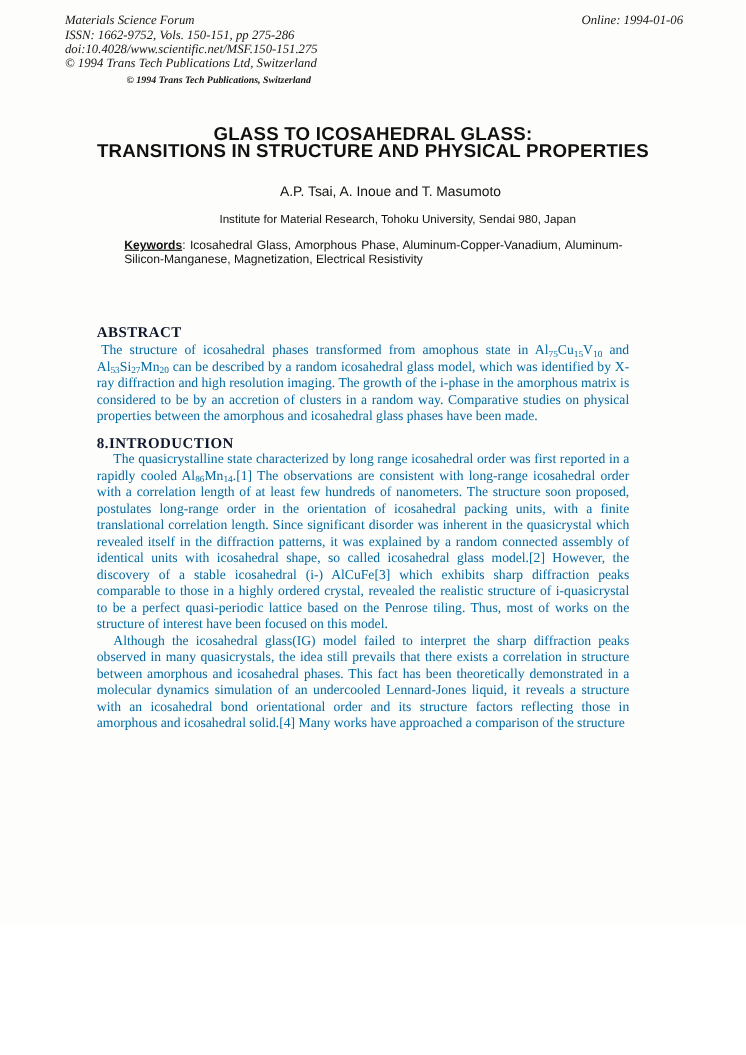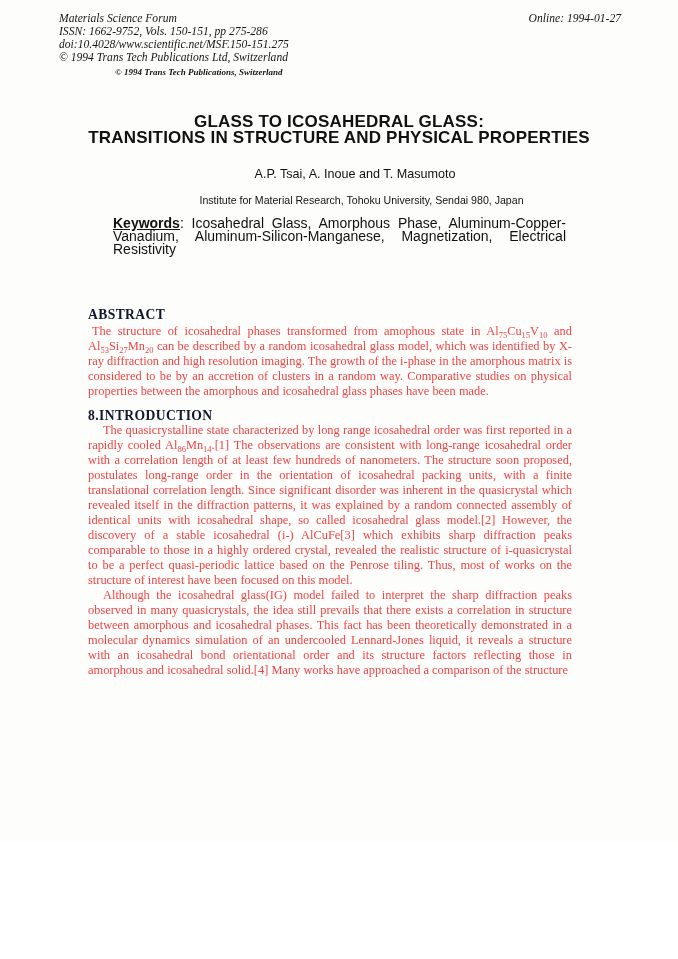--- a/index.html
+++ b/index.html
@@ -64,21 +64,21 @@
     font-family: "Liberation Sans", sans-serif;
     font-size: 10.6px;
     line-height: 12px;
     color: #111;
     padding-left: 45px;
   }
   
   .keywords {
     margin: 11px 112px 0 113px;
     font-family: "Liberation Sans", sans-serif;
-    font-size: 14px;
+    font-size: 11px;
     line-height: 13px;
     text-align: justify;
     color: #111;
   }
   .kw-label {
     font-weight: bold;
     text-decoration: underline;
   }
   
   .main {
@@ -90,21 +90,21 @@
     line-height: 15px;
     letter-spacing: 0.4px;
     color: #0f172a;
   }
   .abstract-heading { margin-top: 51px; }
   .intro-heading { margin-top: 9px; }
   .body-par {
     font-size: 12.4px;
     line-height: 15px;
     text-align: justify;
-    color: #ef4444;
+    color: #0369a1;
   }
   .abstract-body { text-indent: 4px; margin-top: 2px; }
   .indent { text-indent: 15px; }
   sub.subscript {
     font-size: 8.5px;
     line-height: 0;
     vertical-align: -2.5px;
     letter-spacing: 0;
   }
 </style>
@@ -113,21 +113,21 @@
 
 <div class="page">
 
   <div class="header">
     <div class="header-left">
       <div>Materials Science Forum</div>
       <div>ISSN: 1662-9752, Vols. 150-151, pp 275-286</div>
       <div>doi:10.4028/www.scientific.net/MSF.150-151.275</div>
       <div>© 1994 Trans Tech Publications Ltd, Switzerland</div>
     </div>
-    <div class="online-date">Online: 1994-01-27</div>
+    <div class="online-date">Online: 1994-01-06</div>
   </div>
 
   <div class="stamp">© 1994 Trans Tech Publications, Switzerland</div>
 
   <div class="title-block">
     <div>GLASS TO ICOSAHEDRAL GLASS:</div>
     <div>TRANSITIONS IN STRUCTURE AND PHYSICAL PROPERTIES</div>
   </div>
 
   <div class="authors">A.P. Tsai, A. Inoue and T. Masumoto</div>

